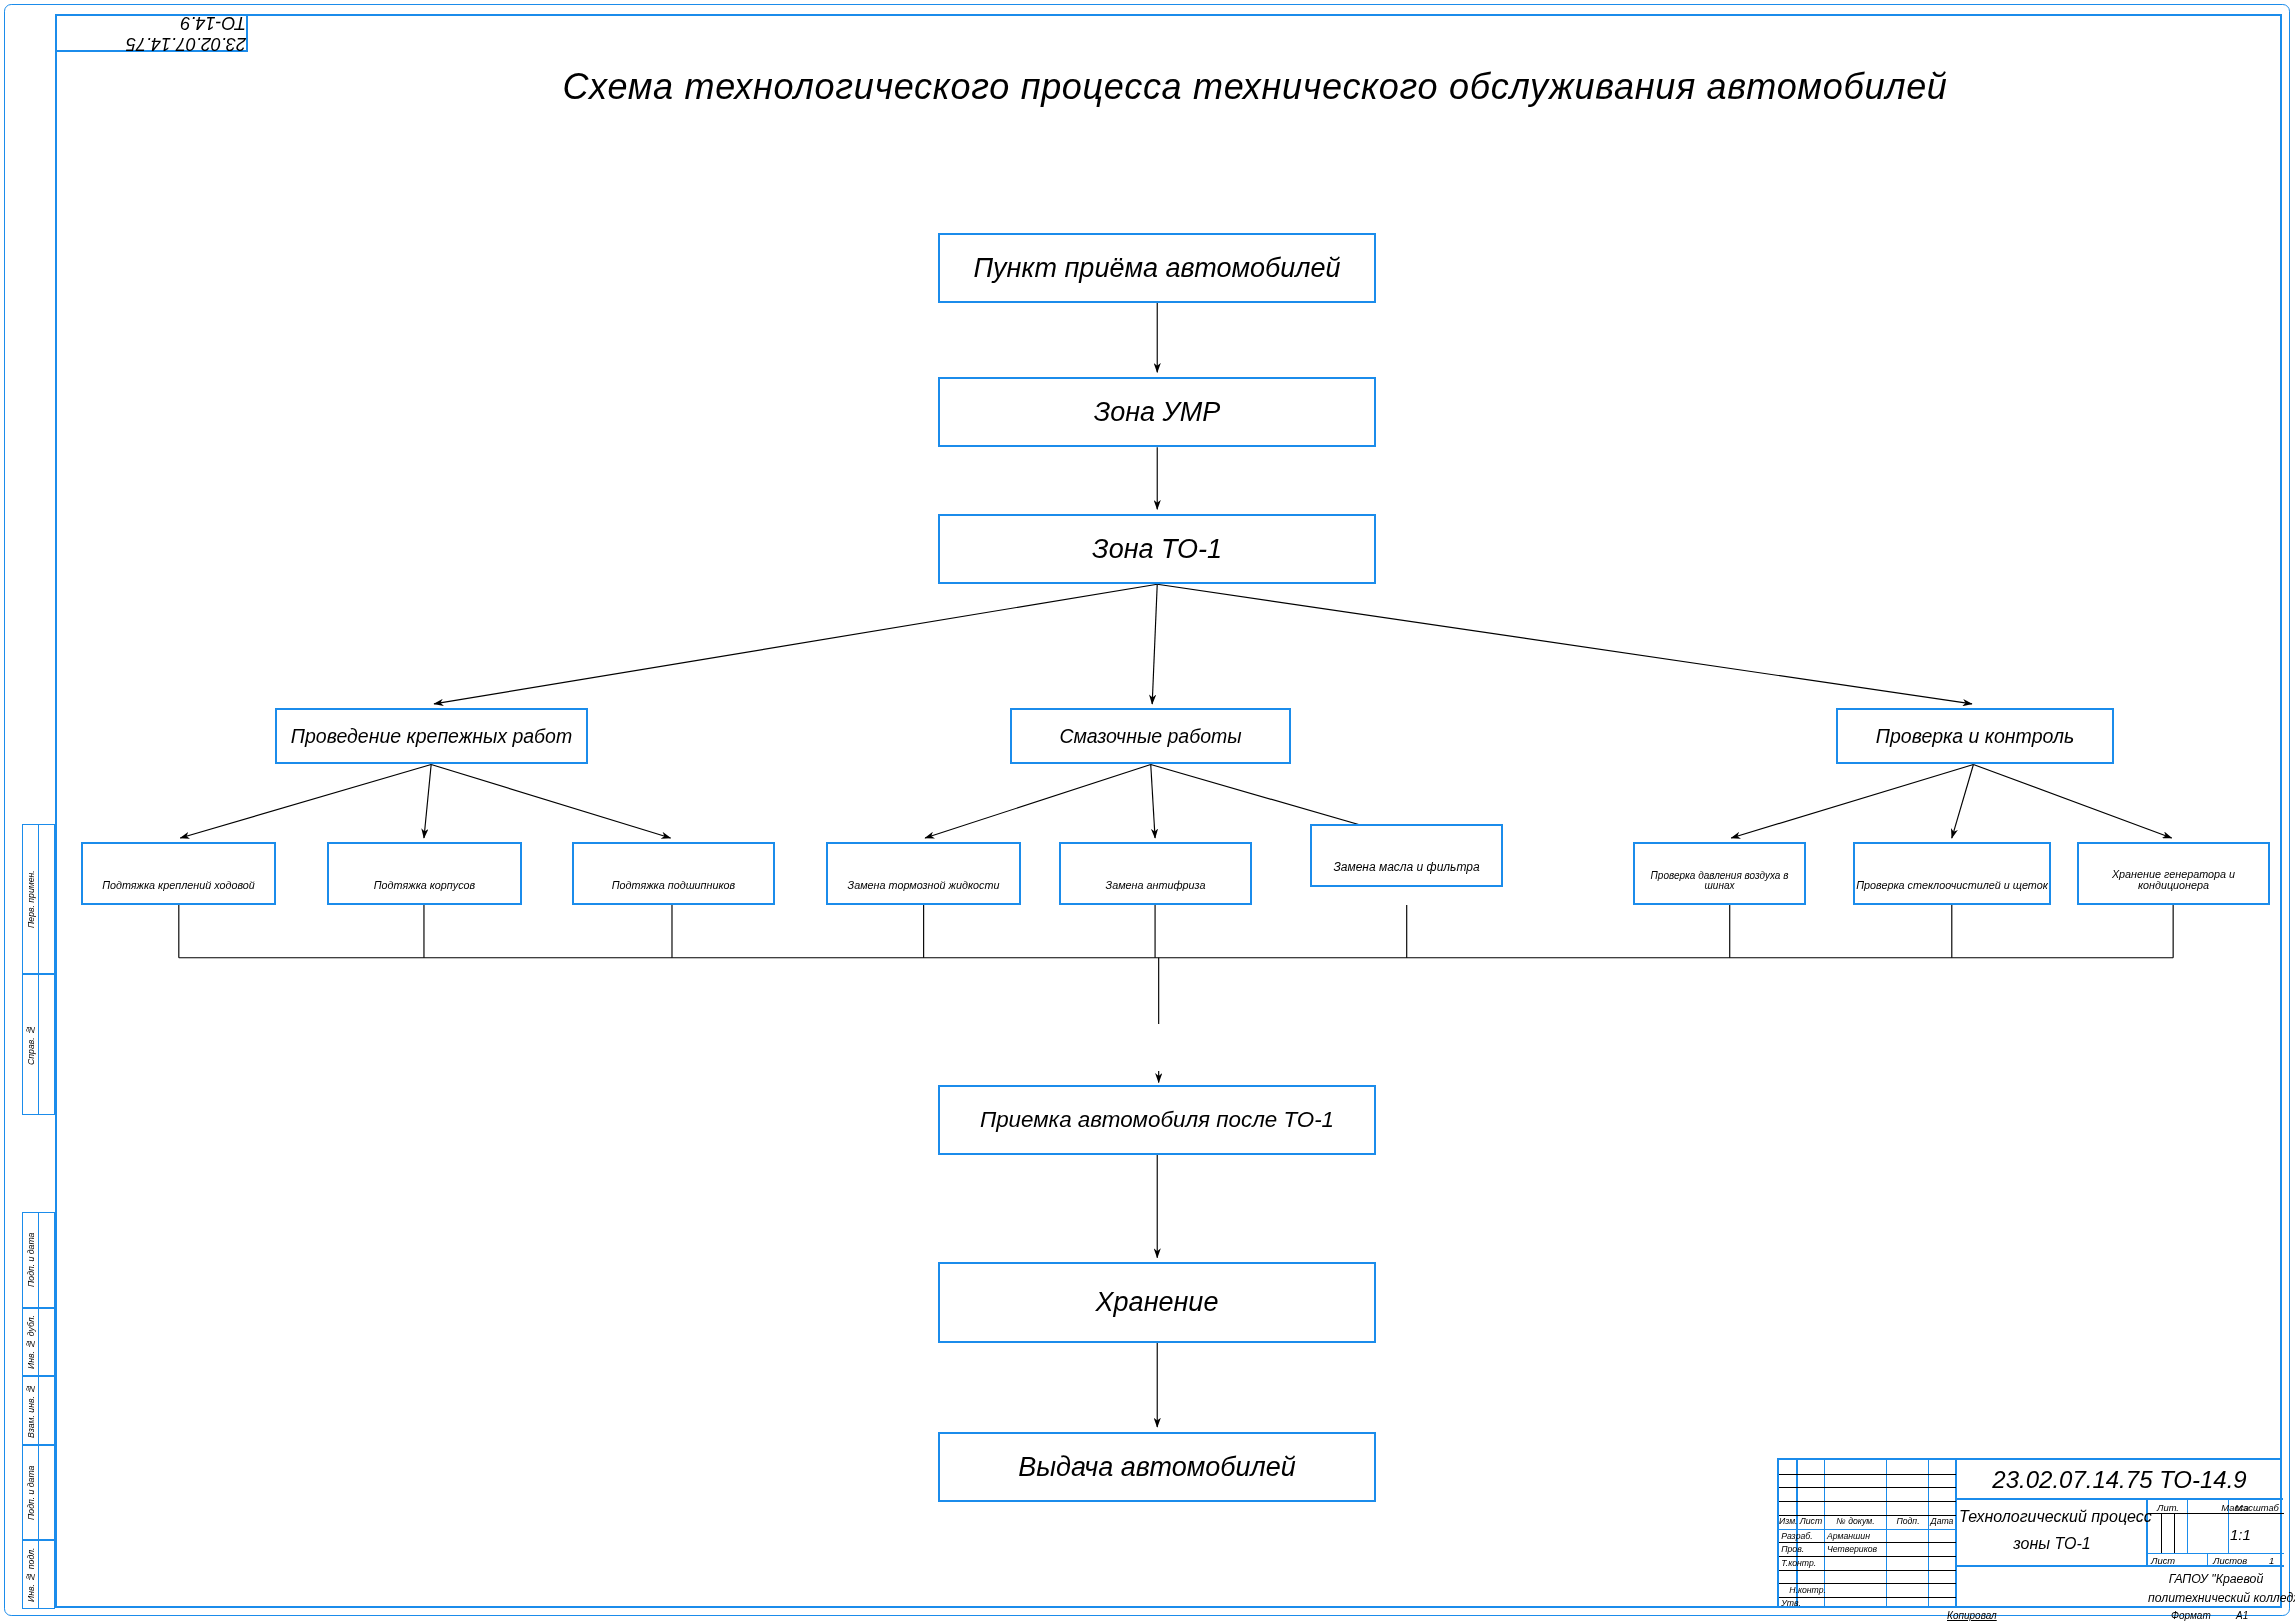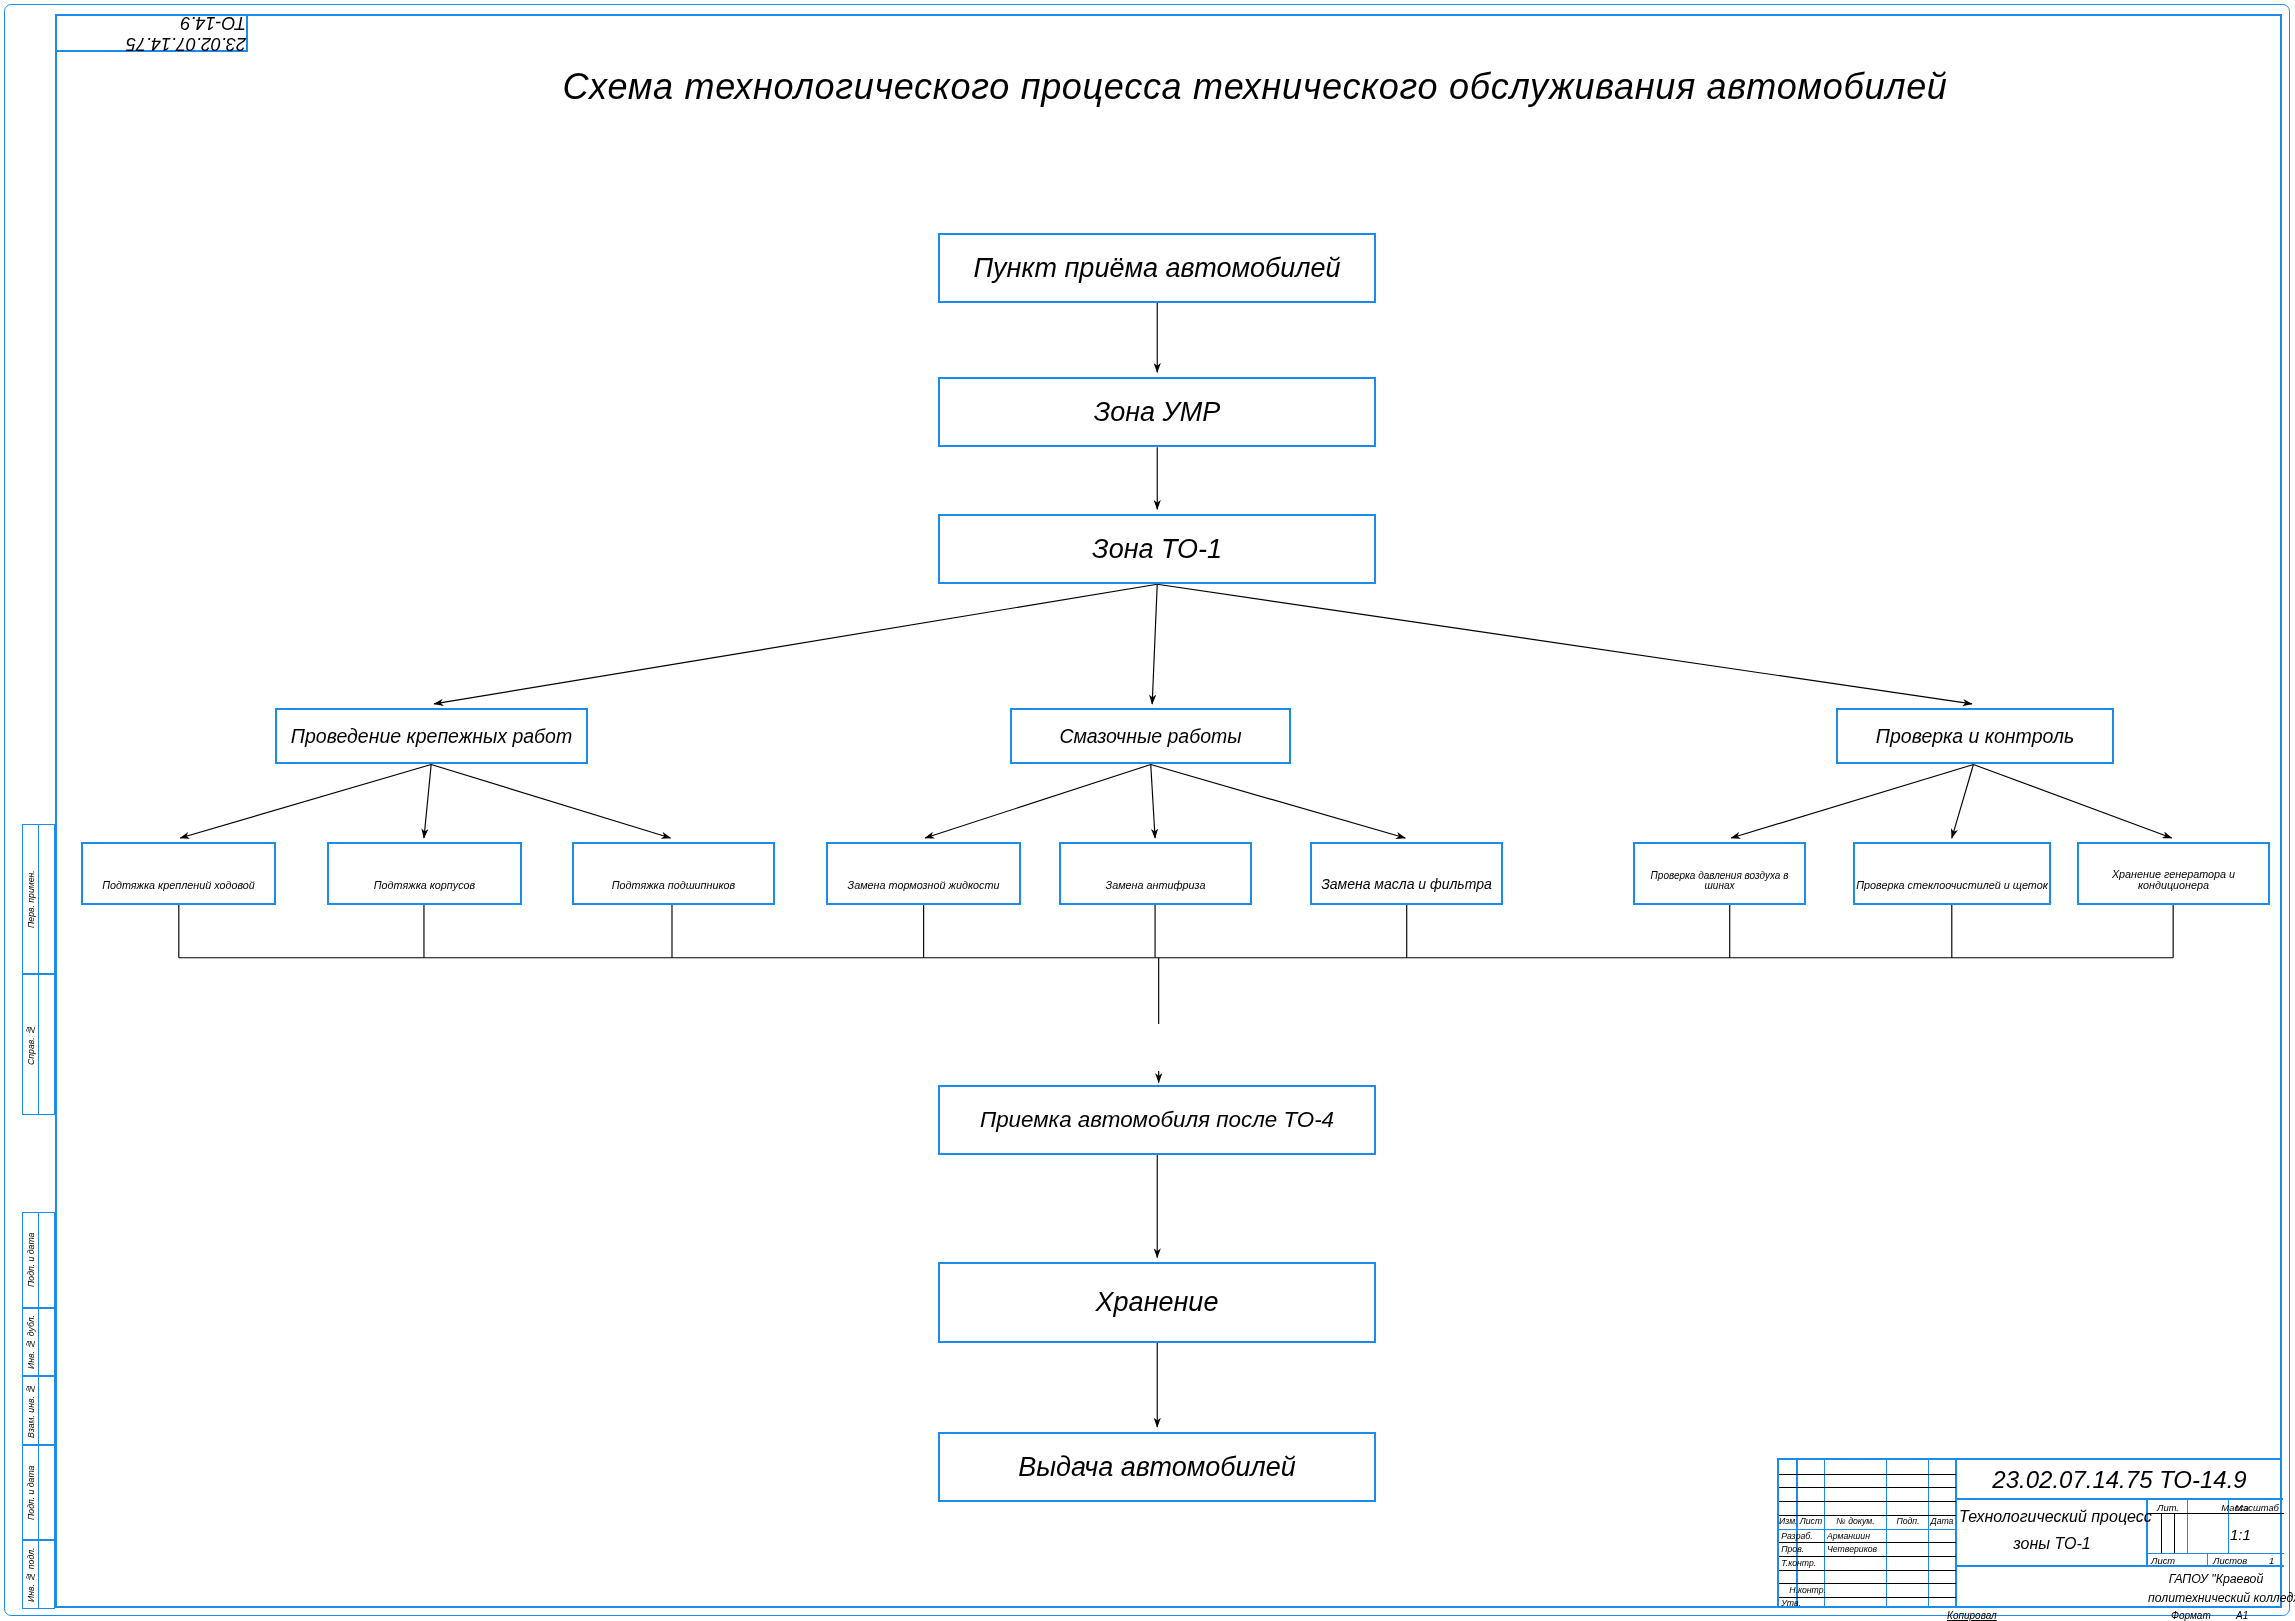--- a/index.html
+++ b/index.html
@@ -147,36 +147,36 @@
   <div class="box leaf" style="left:572px;top:842px;width:203px;height:63px;font-size:10.8px;">
     <span>Подтяжка подшипников</span>
   </div>
 
   <div class="box leaf" style="left:826px;top:842px;width:195px;height:63px;font-size:10.8px;">
     <span>Замена тормозной жидкости</span>
   </div>
   <div class="box leaf" style="left:1059px;top:842px;width:193px;height:63px;font-size:10.8px;">
     <span>Замена антифриза</span>
   </div>
-  <div class="box leaf" style="left:1310px;top:842px;width:193px;height:63px;font-size:14px;">
+  <div class="box leaf" style="left:1310px;top:824px;width:193px;height:63px;font-size:12px;">
     <span>Замена масла и фильтра</span>
   </div>
 
   <div class="box leaf" style="left:1633px;top:842px;width:173px;height:63px;font-size:10px;">
     <span>Проверка давления воздуха в шинах</span>
   </div>
   <div class="box leaf" style="left:1853px;top:842px;width:198px;height:63px;font-size:10.8px;">
     <span>Проверка стеклоочистилей и щеток</span>
   </div>
   <div class="box leaf" style="left:2077px;top:842px;width:193px;height:63px;font-size:10.8px;">
     <span>Хранение генератора и кондиционера</span>
   </div>
 
   <div class="box" style="left:938px;top:1085px;width:438px;height:70px;font-size:22.4px;">
-    <span>Приемка автомобиля после ТО-4</span>
+    <span>Приемка автомобиля после ТО-1</span>
   </div>
   <div class="box" style="left:938px;top:1262px;width:438px;height:81px;font-size:27px;">
     <span>Хранение</span>
   </div>
   <div class="box" style="left:938px;top:1432px;width:438px;height:70px;font-size:27px;">
     <span>Выдача автомобилей</span>
   </div>
 
   <div style="position:absolute;left:1777px;top:1458px;width:505px;height:150px;border:2.2px solid #1b8ceb;box-sizing:border-box;background:#fff;">
 

